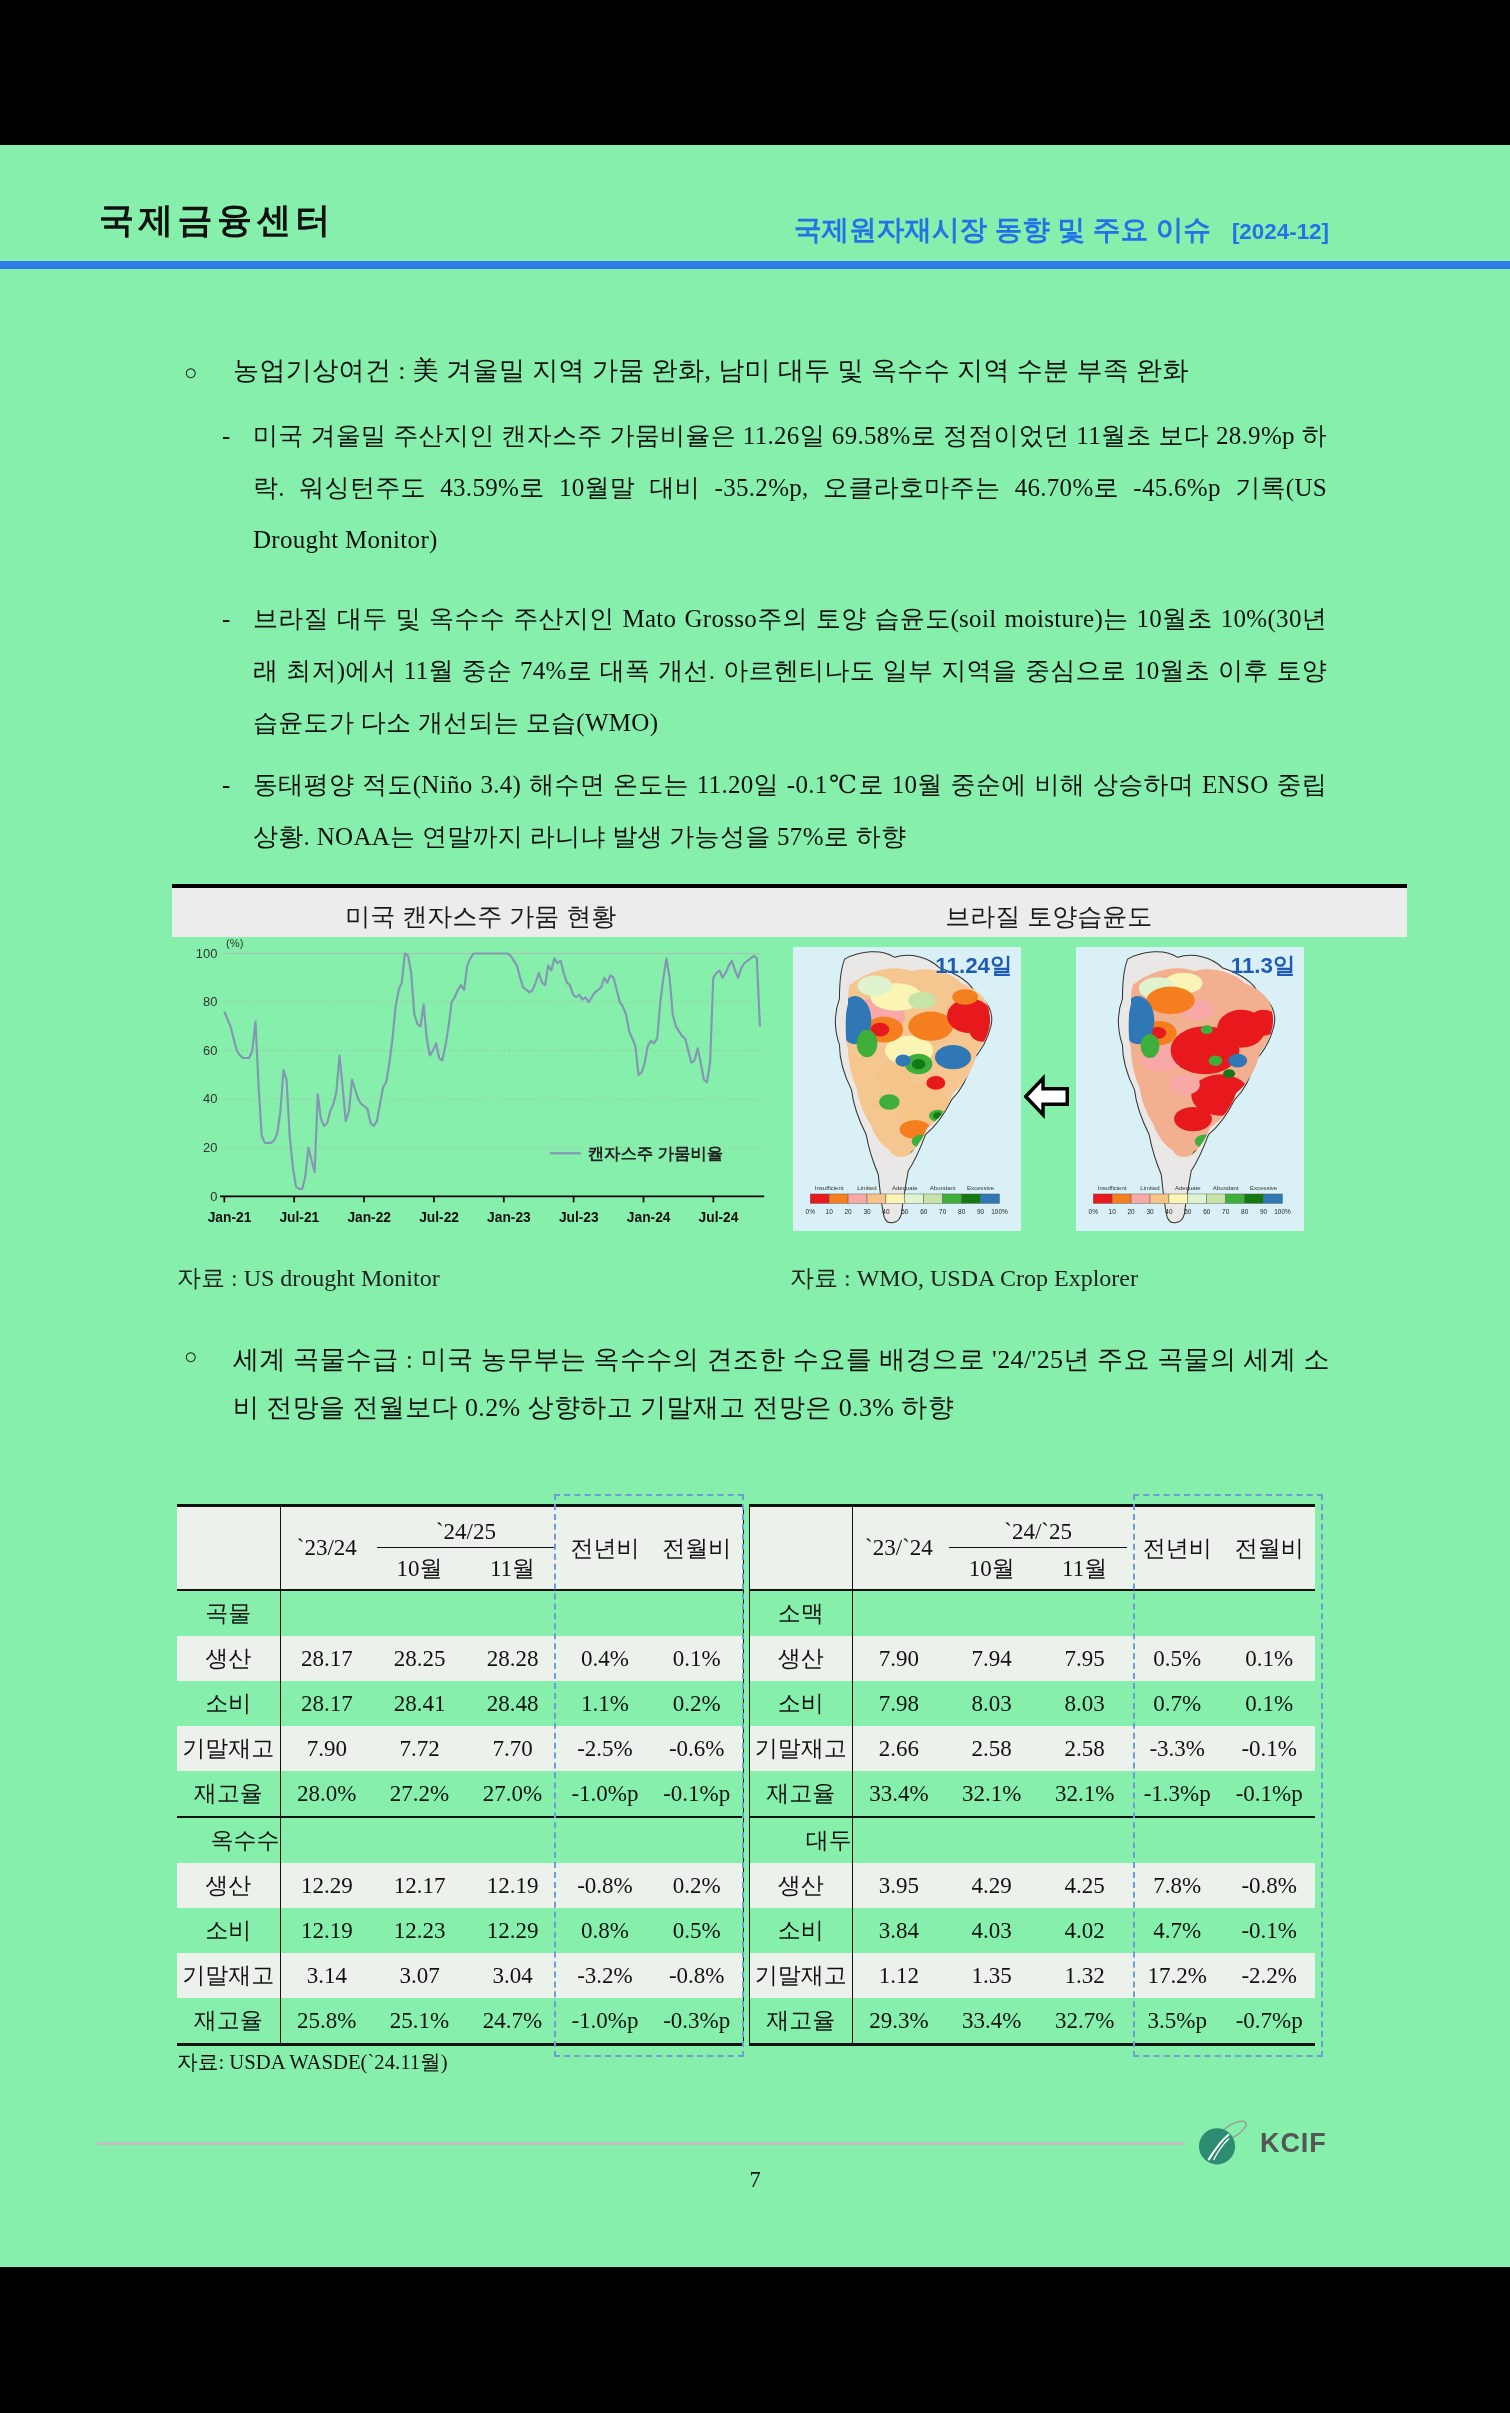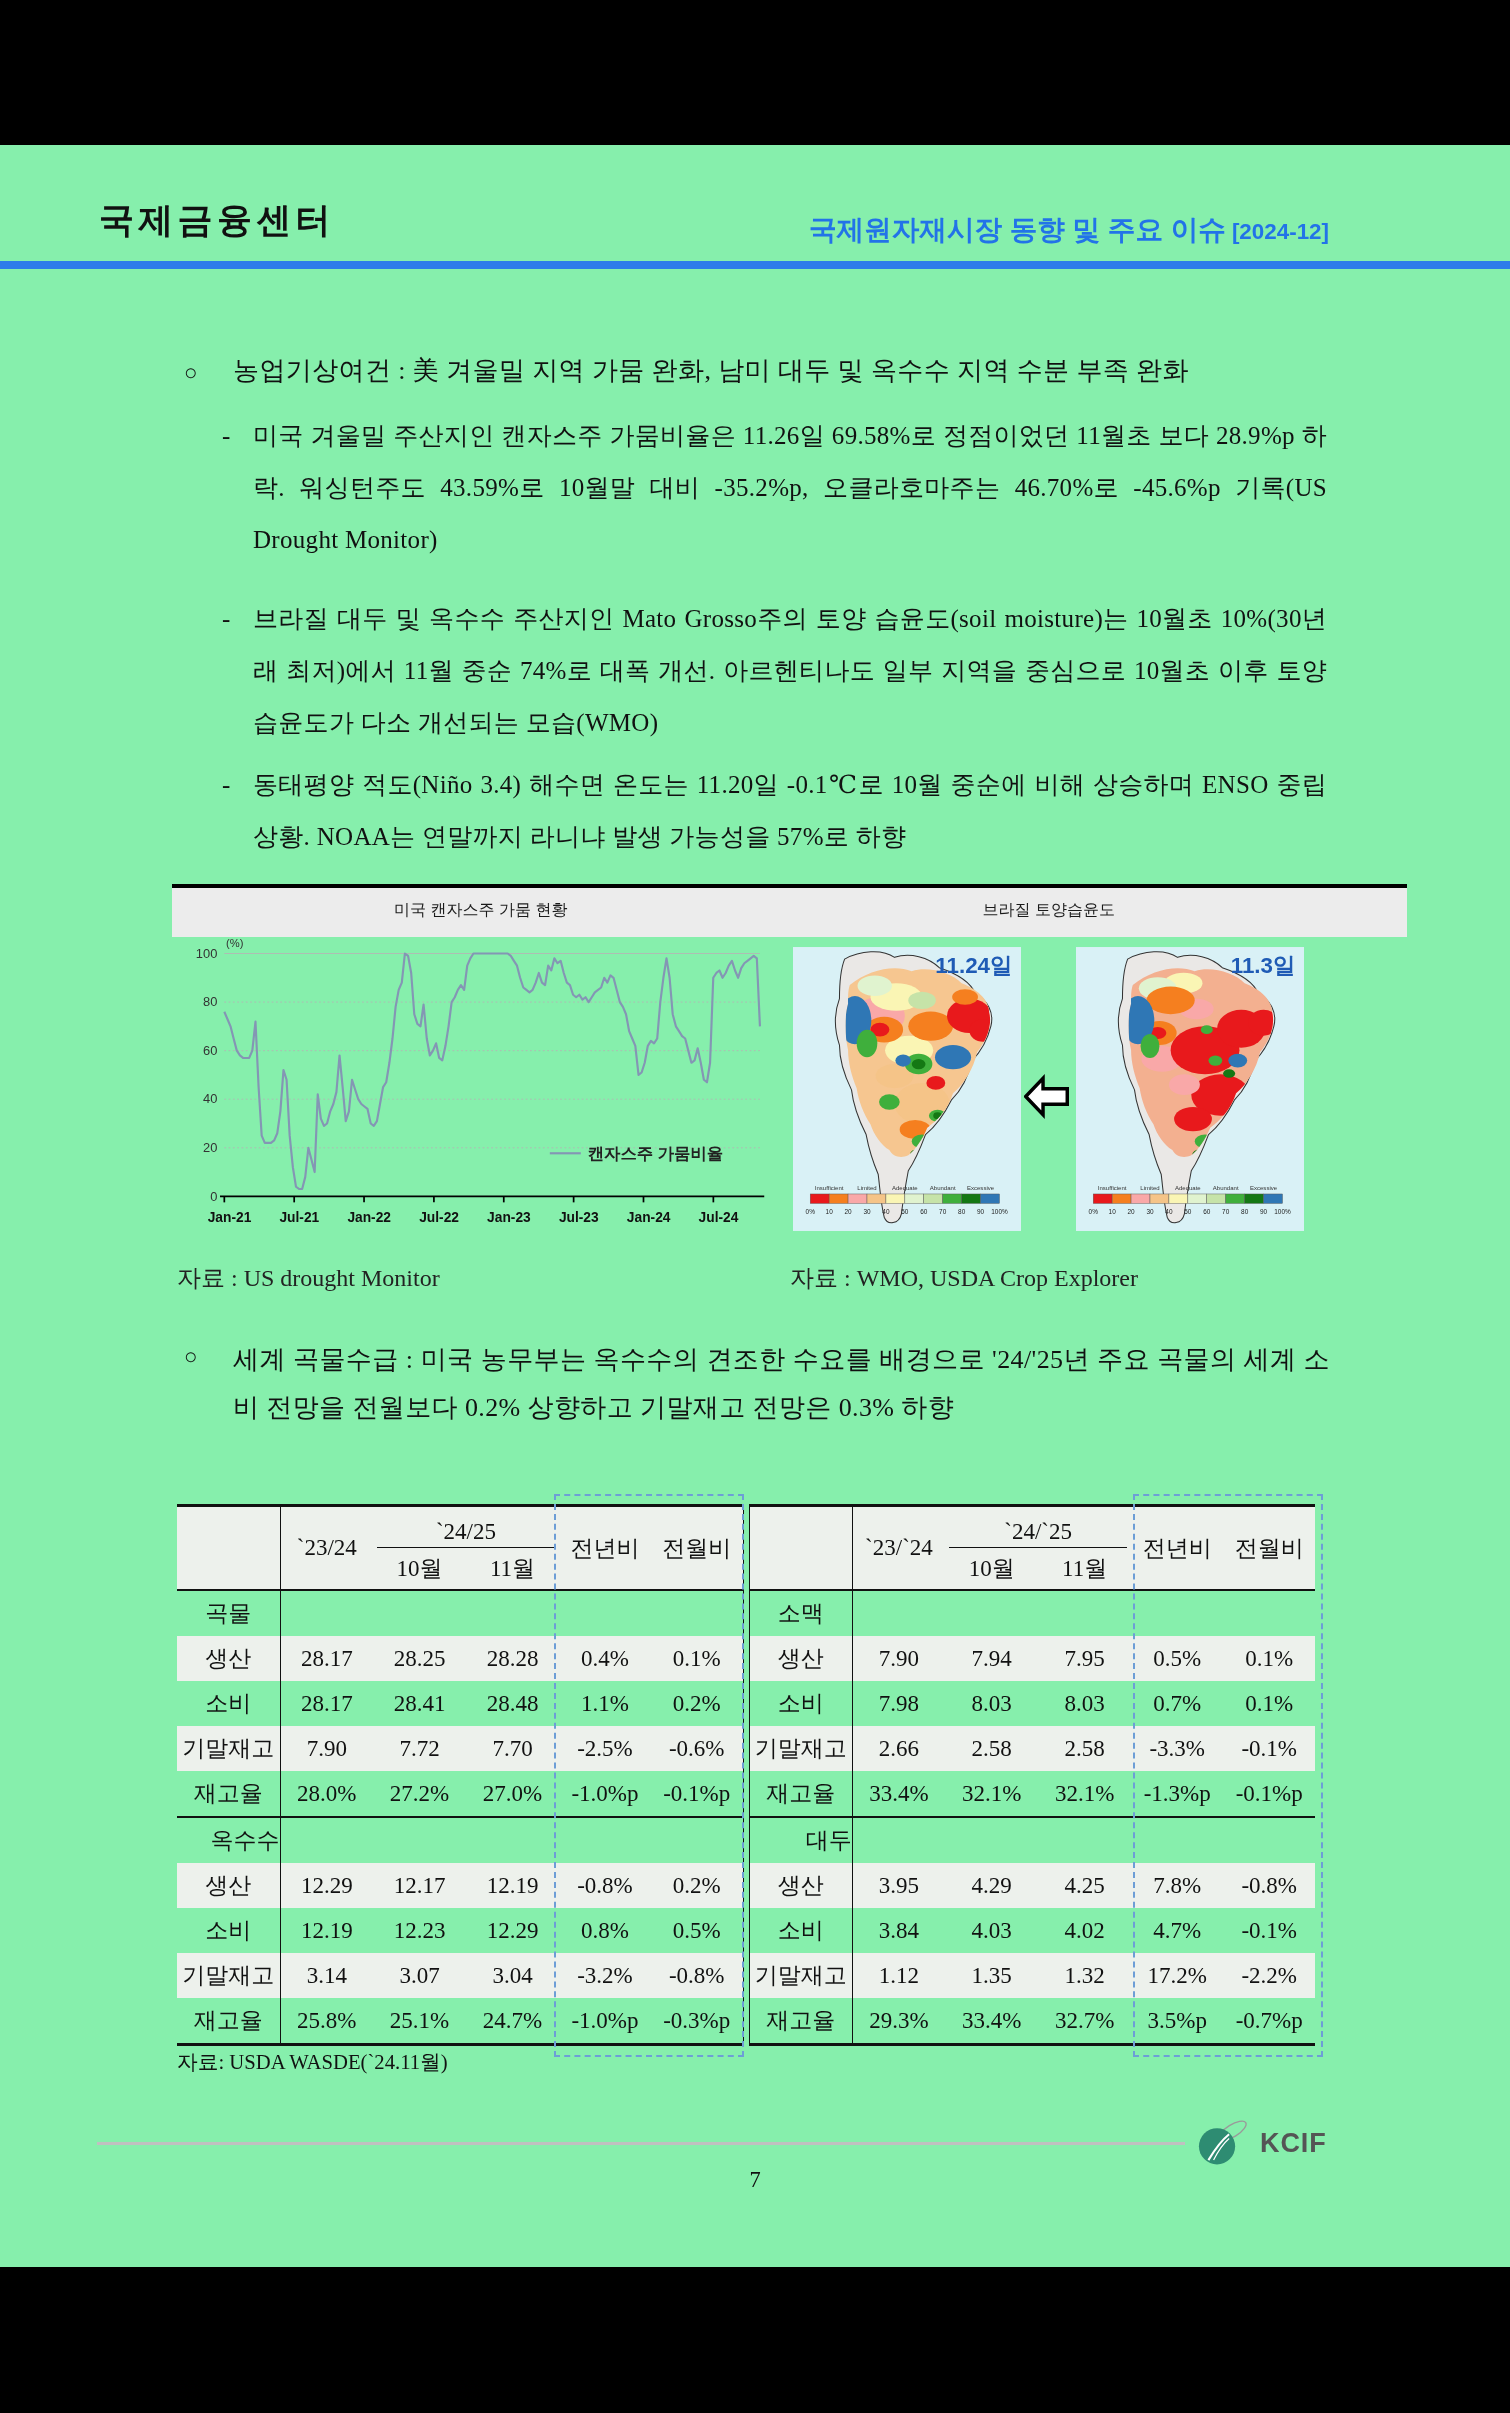--- a/index.html
+++ b/index.html
@@ -5,35 +5,35 @@
   html,body{margin:0;padding:0;background:#000;}
   body{width:1510px;height:2413px;position:relative;overflow:hidden;
        font-family:"Liberation Serif","DejaVu Serif",serif;color:#111;}
   .page{position:absolute;left:0;top:145px;width:1510px;height:2122px;background:#86efac;}
 
   
   .org-title{position:absolute;left:99px;top:52px;font-family:"Liberation Sans","DejaVu Sans",sans-serif;
              font-weight:bold;font-size:35px;letter-spacing:4.3px;color:#111;}
   .doc-title{position:absolute;right:181px;top:66px;font-family:"Liberation Sans","DejaVu Sans",sans-serif;
              font-weight:bold;font-size:27.6px;color:#2273e8;white-space:nowrap;}
-  .doc-title .issue{font-size:22.4px;font-weight:bold;margin-left:6px;}
+  .doc-title .issue{font-size:22.4px;font-weight:bold;margin-left:21px;}
   .blue-rule{position:absolute;left:0;top:116px;width:1510px;height:7.8px;background:#2d7ce9;}
 
   
   .bullet{position:absolute;left:184px;width:1146px;font-size:26px;line-height:38px;}
   .bullet .marker{position:absolute;left:0;top:1.7px;font-size:22.4px;}
   .bullet .btext{display:block;margin-left:49px;text-align:justify;letter-spacing:0.4px;}
   .sub{position:absolute;left:222px;width:1105px;font-size:25px;line-height:52px;}
   .sub .dash{position:absolute;left:0;top:0;}
   .sub .stext{display:block;margin-left:31px;text-align:justify;letter-spacing:0.3px;}
 
   
   .fig-band{position:absolute;left:172px;top:739px;width:1235px;height:49px;background:#ececec;border-top:4.3px solid #000;}
   .fig-title{position:absolute;top:12px;transform:translateX(-50%);font-family:"Liberation Sans","DejaVu Sans",sans-serif;
-             font-size:16px;color:#1a1a1a;white-space:nowrap;}
+             font-size:25px;color:#1a1a1a;white-space:nowrap;}
   .fig-caption{position:absolute;top:1117px;font-size:24px;color:#222;text-align:right;}
   .chart-box{position:absolute;left:181px;top:793px;width:599px;height:310px;}
   .map-box{position:absolute;top:802px;width:192px;height:284px;}
   .arrow-box{position:absolute;left:1024px;top:929px;width:45px;height:45px;}
 
   
   .table-title{position:absolute;left:177px;top:1305px;width:1138px;text-align:center;font-size:24px;}
   .tables-wrap{position:absolute;left:177px;top:1359px;width:1138px;display:flex;gap:5.2px;}
   table.grain{border-collapse:collapse;table-layout:fixed;width:566px;
               border-top:3.4px solid #111;border-bottom:3.4px solid #111;font-size:23px;}

